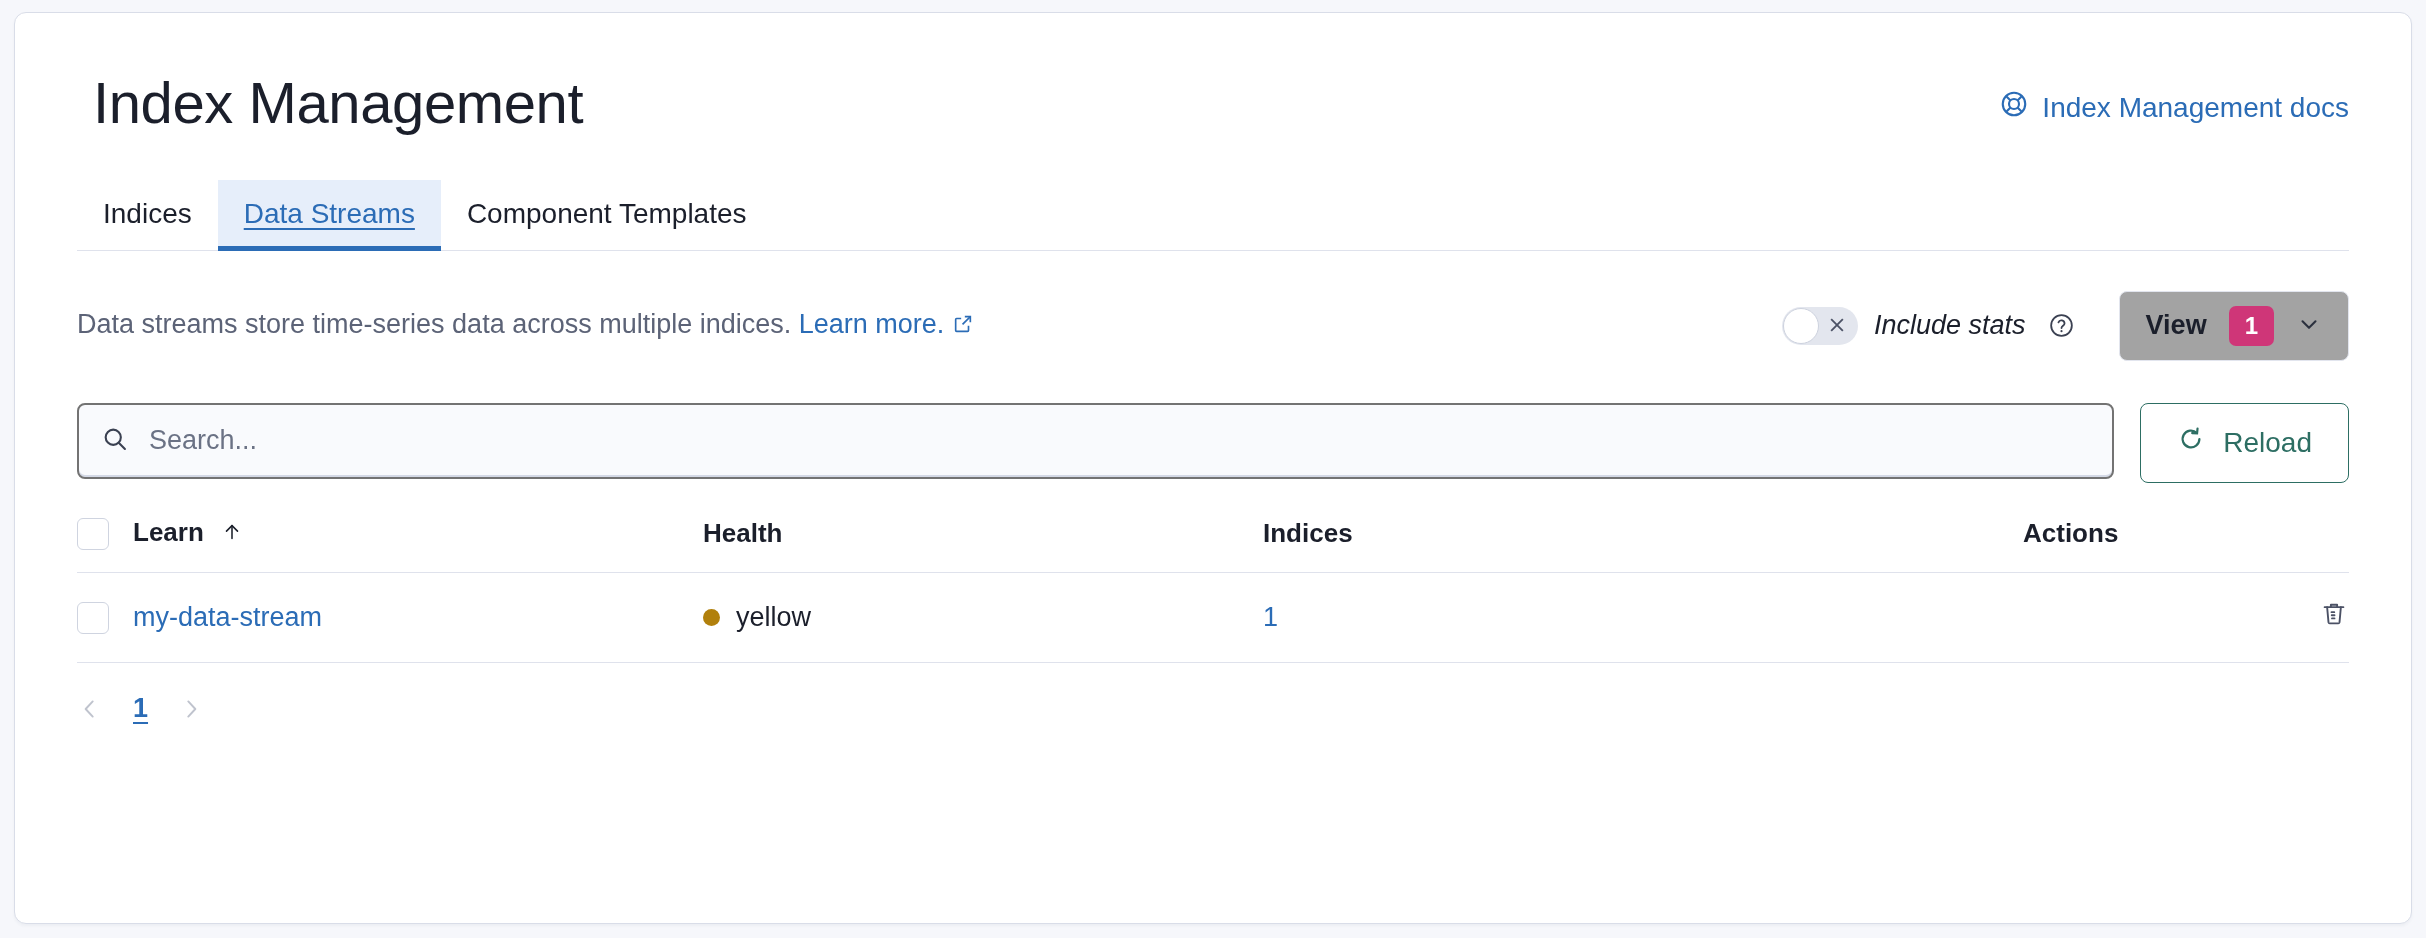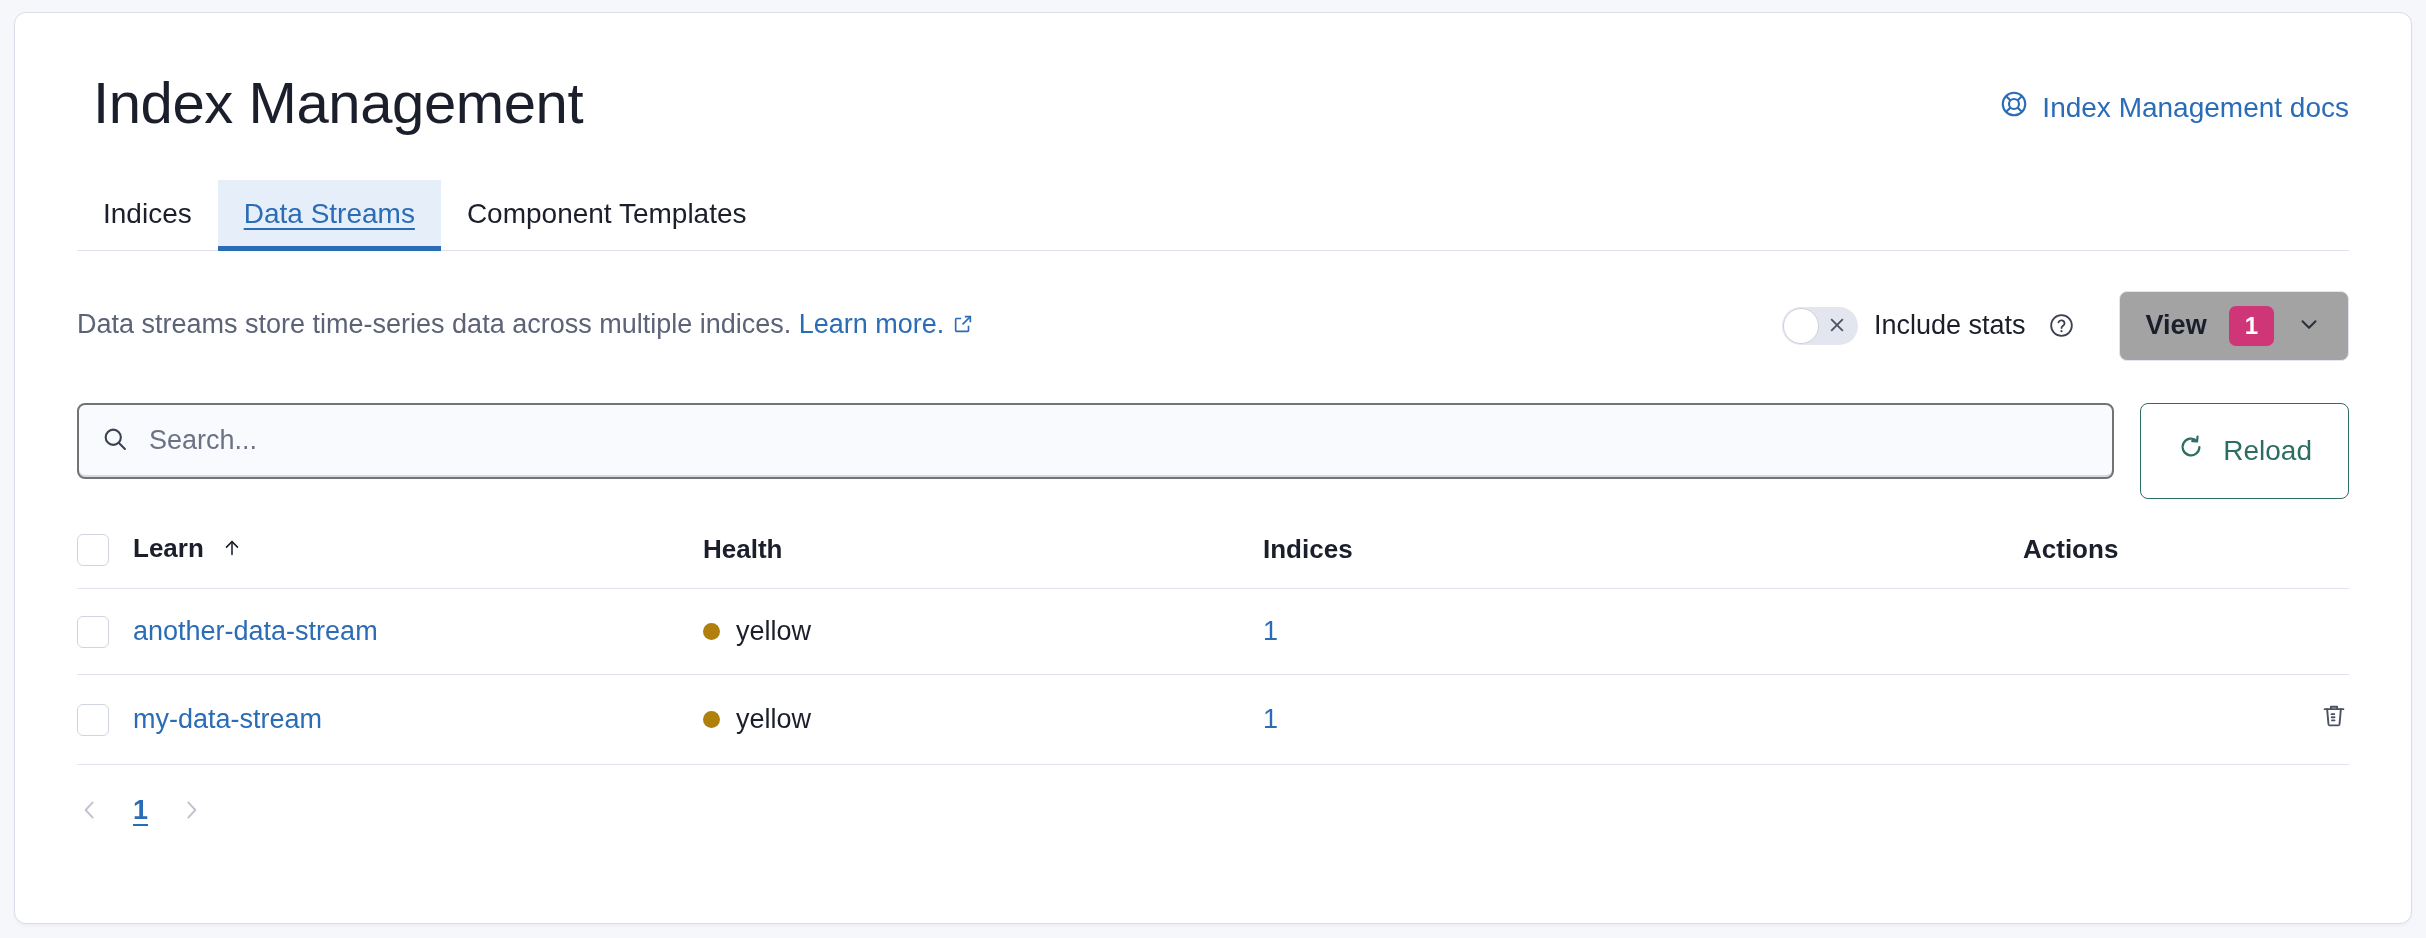--- a/index.html
+++ b/index.html
@@ -110,20 +110,21 @@
   .right-controls {
     display: flex;
     align-items: center;
     gap: 0;
   }
   .toggle-wrap {
     display: flex;
     align-items: center;
     gap: 16px;
     margin-right: 44px;
+    font-style: italic;
   }
   .toggle {
     width: 76px; height: 38px;
     border-radius: 19px;
     background: #e3e6ee;
     position: relative;
     cursor: pointer;
     display: inline-block;
   }
   .toggle .knob {
@@ -203,21 +204,21 @@
   .reload-btn {
     display: flex;
     align-items: center;
     justify-content: center;
     gap: 18px;
     background: #ffffff;
     border: 1px solid #2d6e63;
     color: #2d6e63;
     border-radius: 8px;
     padding: 0 36px;
-    height: 96px;
+    height: 80px;
     font-size: 28px;
     cursor: pointer;
     font-family: inherit;
     white-space: nowrap;
   }
 
   
   table.ds-table {
     width: 100%;
     border-collapse: collapse;
@@ -416,38 +417,20 @@
                   <polyline points="6 11 12 5 18 11"></polyline>
               </svg>
             </span>
           </th>
           <th class="col-health">Health</th>
           <th class="col-indices">Indices</th>
           <th class="col-actions">Actions</th>
         </tr>
       </thead>
       <tbody>
-        <tr>
-          <td class="col-check">
-            <span class="chk"></span>
-          </td>
-          <td class="col-name">
-            <a class="cell-link">another-data-stream</a>
-          </td>
-          <td class="col-health">
-            <span class="health-cell">
-              <span class="dot"></span>
-              <span>yellow</span>
-            </span>
-          </td>
-          <td class="col-indices">
-            <a class="cell-link">1</a>
-          </td>
-          <td class="col-actions"></td>
-        </tr>
         <tr>
           <td class="col-check">
             <span class="chk"></span>
           </td>
           <td class="col-name">
             <a class="cell-link">my-data-stream</a>
           </td>
           <td class="col-health">
             <span class="health-cell">
               <span class="dot"></span>

